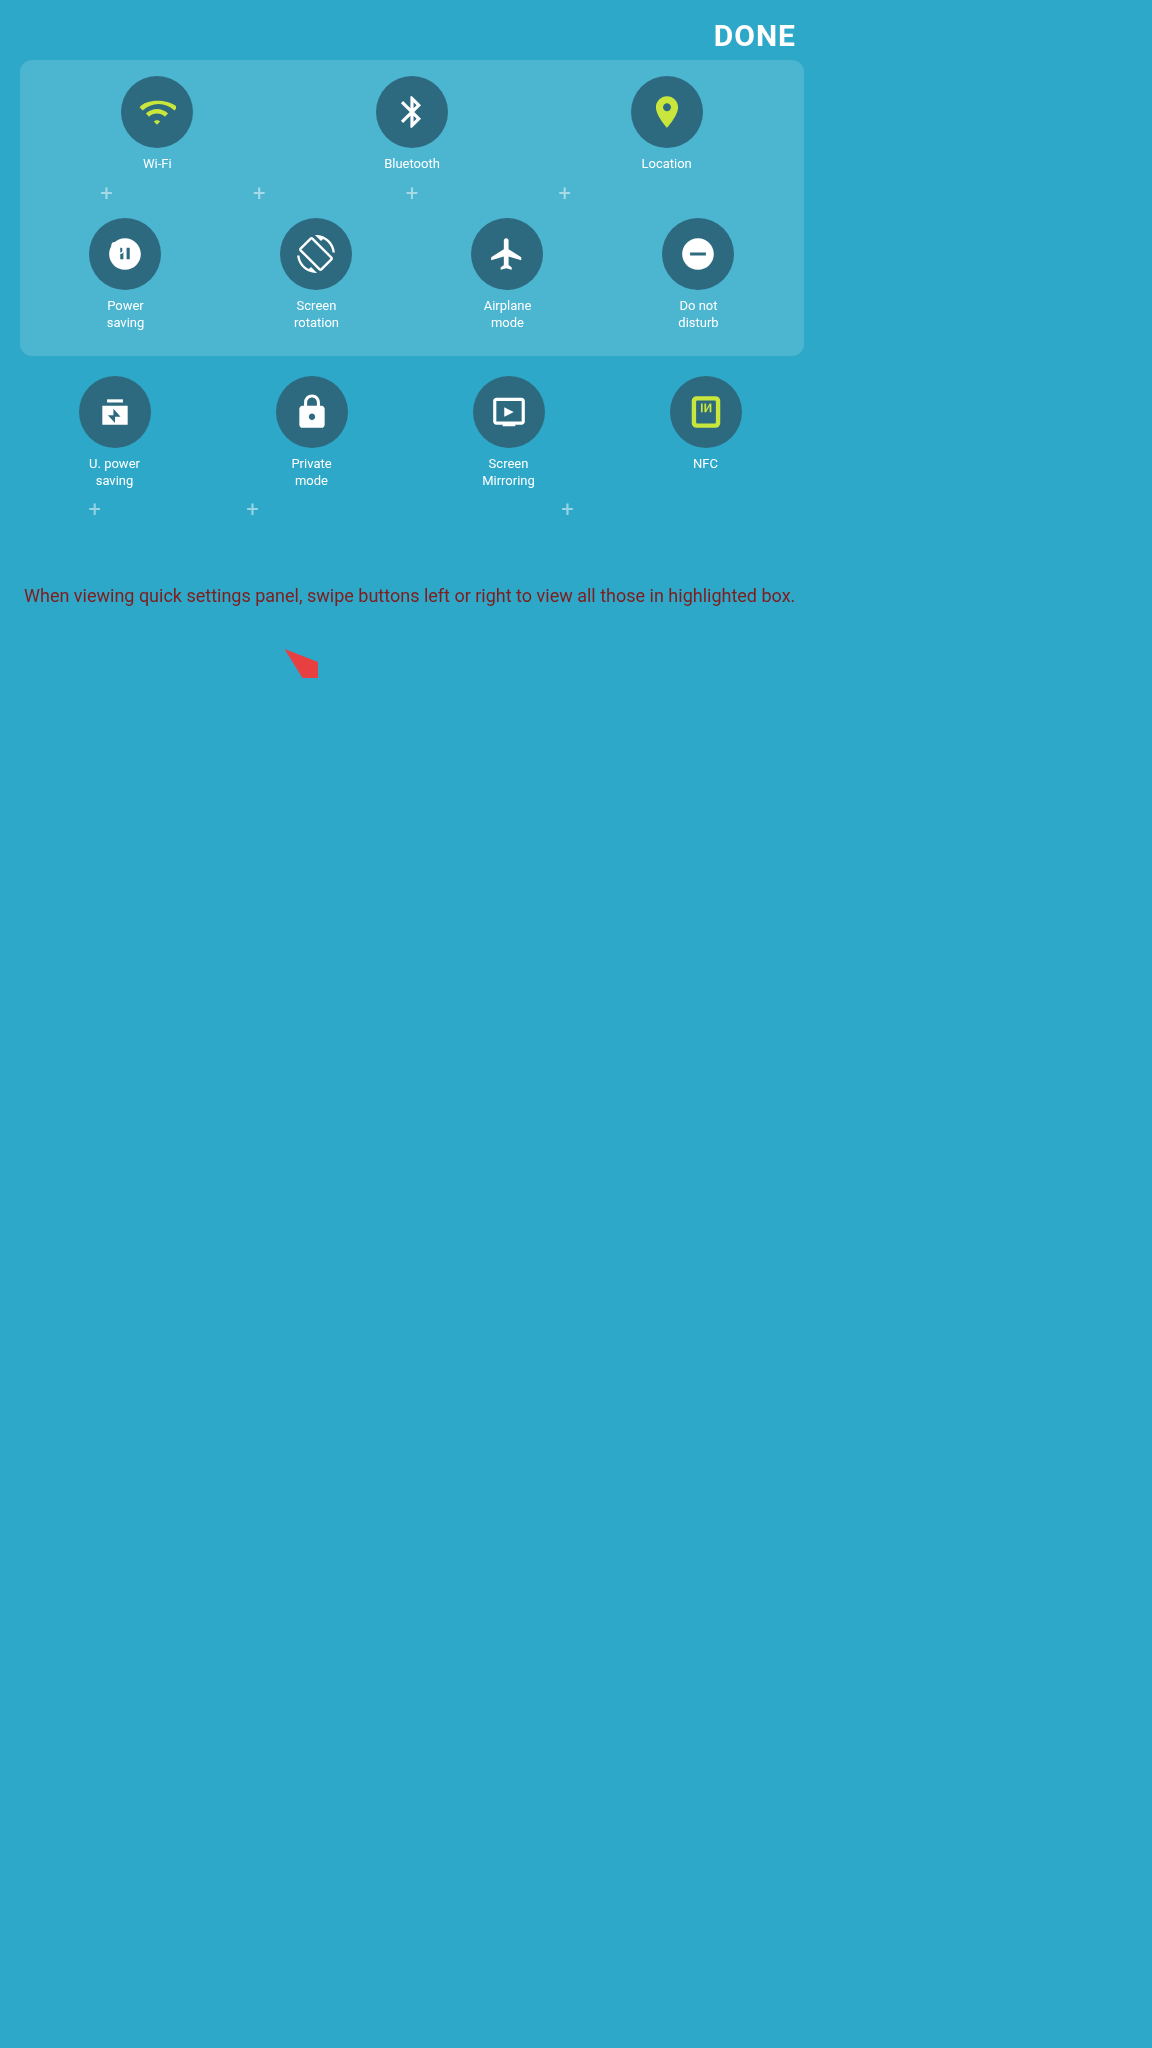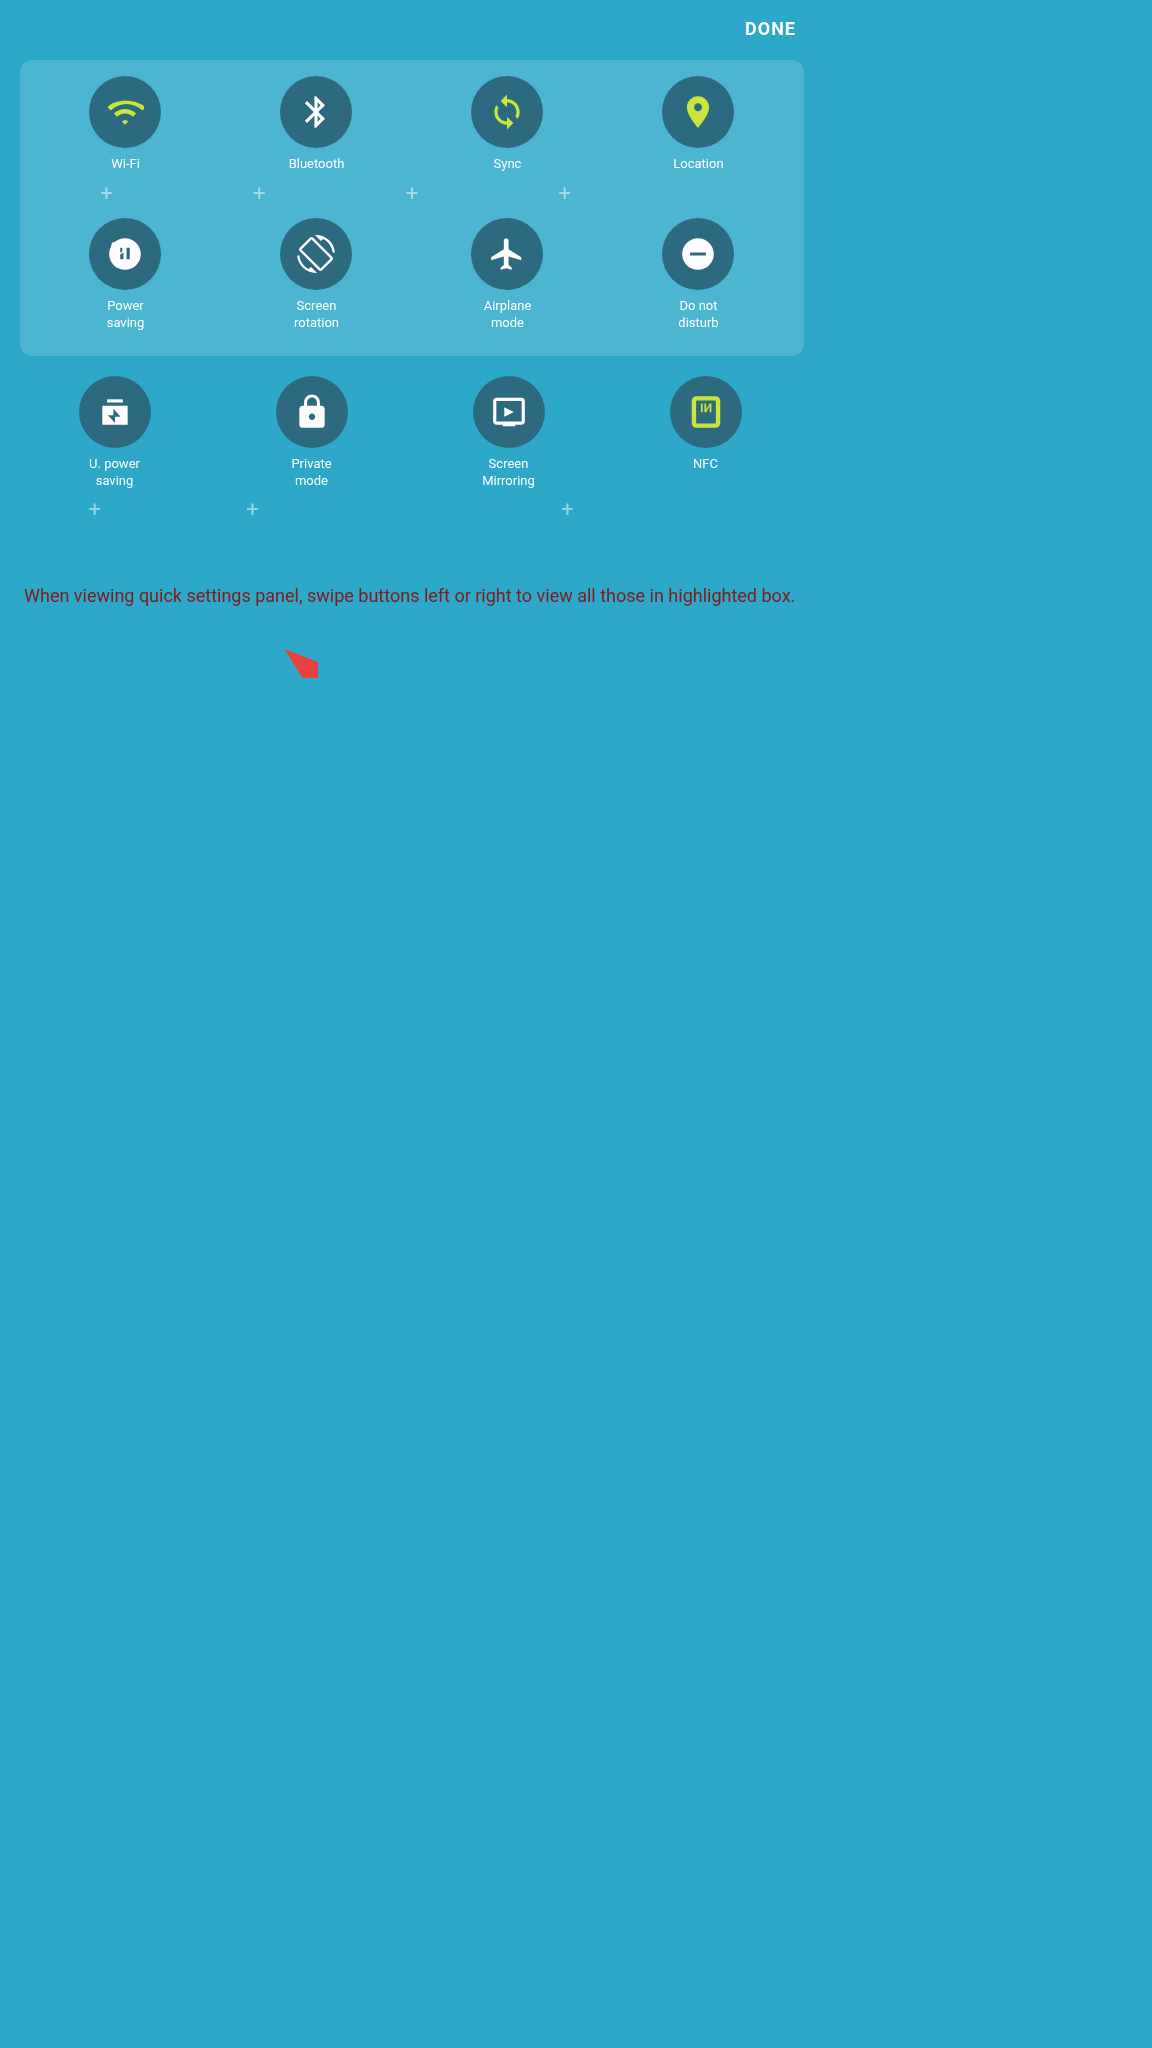--- a/index.html
+++ b/index.html
@@ -10,21 +10,21 @@
       font-family: 'Roboto', sans-serif;
       position: relative;
       overflow-x: hidden;
     }
 
     .done-btn {
       position: absolute;
       top: 18px;
       right: 24px;
       color: white;
-      font-size: 18px;
+      font-size: 30px;
       font-weight: bold;
       letter-spacing: 1px;
       cursor: pointer;
     }
 
     .panel-box {
       margin: 60px 16px 16px 20px;
       background-color: rgba(255,255,255,0.15);
       border-radius: 12px;
       padding: 16px 10px;
@@ -136,28 +136,20 @@
     <div class="tile">
       <div class="icon-circle">
         <svg viewBox="0 0 24 24">
           <path fill="white" d="M17.71 7.71L12 2h-1v7.59L6.41 5 5 6.41 10.59 12 5 17.59 6.41 19 11 14.41V22h1l5.71-5.71-4.3-4.29 4.3-4.29zM13 5.83l1.88 1.88L13 9.59V5.83zm1.88 10.46L13 18.17v-3.76l1.88 1.88z"></path>
         </svg>
       </div>
       <span class="tile-label">Bluetooth</span>
     </div>
 
 
-    <div class="tile">
-      <div class="icon-circle">
-        <svg viewBox="0 0 24 24">
-          <path fill="#c8e63c" d="M12 4V1L8 5l4 4V6c3.31 0 6 2.69 6 6 0 1.01-.25 1.97-.7 2.8l1.46 1.46C19.54 15.03 20 13.57 20 12c0-4.42-3.58-8-8-8zm0 14c-3.31 0-6-2.69-6-6 0-1.01.25-1.97.7-2.8L5.24 7.74C4.46 8.97 4 10.43 4 12c0 4.42 3.58 8 8 8v3l4-4-4-4v3z"></path>
-        </svg>
-      </div>
-      <span class="tile-label">Sync</span>
-    </div>
 
     <div class="tile">
       <div class="icon-circle">
         <svg viewBox="0 0 24 24">
           <path fill="#c8e63c" d="M12 2C8.13 2 5 5.13 5 9c0 5.25 7 13 7 13s7-7.75 7-13c0-3.87-3.13-7-7-7zm0 9.5c-1.38 0-2.5-1.12-2.5-2.5s1.12-2.5 2.5-2.5 2.5 1.12 2.5 2.5-1.12 2.5-2.5 2.5z"></path>
         </svg>
       </div>
       <span class="tile-label">Location</span>
     </div>
 

